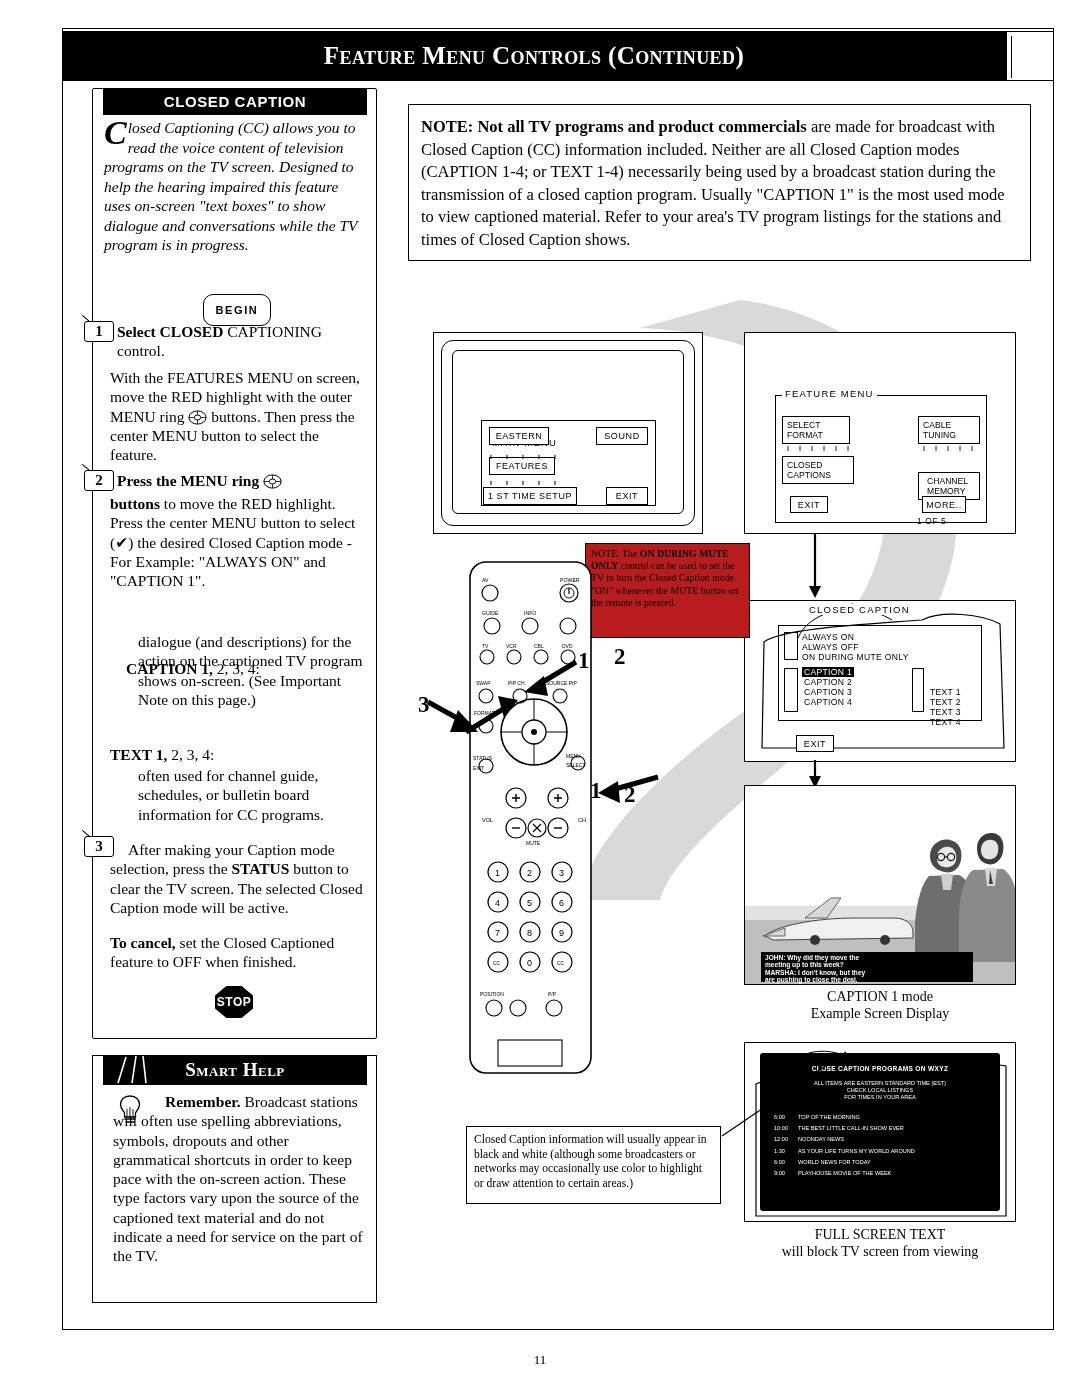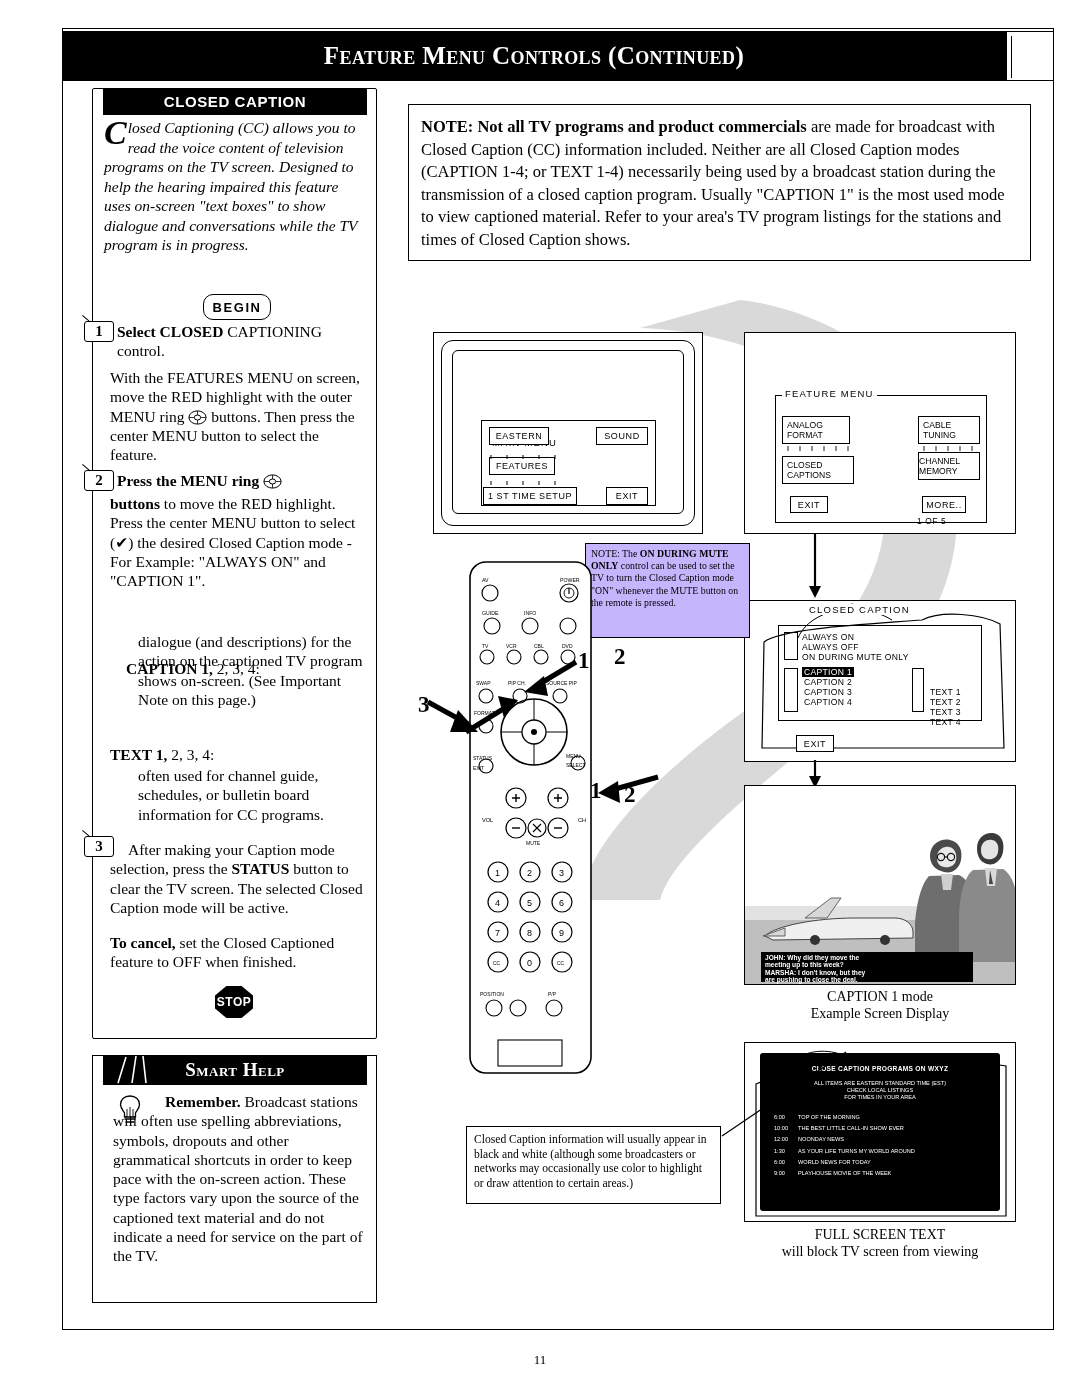--- a/index.html
+++ b/index.html
@@ -55,25 +55,25 @@
   .cc-intro {
     position:absolute; left:104px; top:118px; width:263px;
     font-style:italic; font-size:15.5px; line-height:19.5px;
     text-align:left;
   }
   .dropcap {
     float:left; font-size:34px; line-height:30px; padding-right:1px;
     font-style:italic; font-weight:bold;
   }
   .begin-btn {
-    position:absolute; left:203px; top:294px; width:68px; height:26px;
+    position:absolute; left:203px; top:294px; width:68px; height:32px;
     border:1.5px solid #000; border-radius:10px;
     display:flex; align-items:center; justify-content:center;
     font-family:"Liberation Sans", sans-serif;
-    font-size:13px; font-weight:bold; letter-spacing:1.6px;
+    font-size:11px; font-weight:bold; letter-spacing:1.6px;
   }
   .step-num {
     position:absolute; width:30px; height:21px;
     border:1.5px solid #000; border-radius:3px;
     display:flex; align-items:center; justify-content:center;
     font-family:"Liberation Serif", serif; font-size:15px; font-weight:bold;
     background:#fff;
   }
   .step-num:before {
     content:""; position:absolute; left:-7px; top:-5px;
@@ -190,21 +190,21 @@
     border:1.5px solid #000; background:#fff;
   }
   .fst-screen {
     position:absolute; left:760px; top:1053px; width:240px; height:158px;
     background:#000; border-radius:3px; overflow:hidden;
   }
 
   
   .mute-note {
     position:absolute; left:585px; top:543px; width:165px; height:95px;
-    border:1px solid #000; background:#c4b5fd;
+    border:1px solid #000; background:#b91c1c;
     font-size:9.8px; line-height:12.2px; padding:4px 5px;
     font-family:"Liberation Serif", serif;
   }
 
   
   .bottom-note {
     position:absolute; left:466px; top:1126px; width:255px; height:78px;
     border:1px solid #000; background:#fff;
     font-size:11.6px; line-height:14.6px; padding:6px 7px;
   }
@@ -342,29 +342,29 @@
   <div class="mbtn" style="left:606px; top:487px; width:42px;">EXIT</div>
   <svg style="position:absolute;left:483px;top:447px;width:180px;height:44px;" viewBox="0 0 180 44">
     <path d="M8 8 L8 12 M24 8 L24 12 M40 8 L40 12 M56 8 L56 12 M72 8 L72 12 M8 34 L8 38 M24 34 L24 38 M40 34 L40 38 M56 34 L56 38 M72 34 L72 38" stroke="#000" stroke-width="1"></path>
   </svg>
 
   <div class="fm-box"></div>
   <div class="menu-frame" style="left:775px; top:395px; width:212px; height:128px;"></div>
   <div class="menu-legend" style="left:782px; top:388px;">FEATURE MENU</div>
 
   <div style="position:absolute;left:782px;top:416px;width:68px;height:28px;border:1.2px solid #000;font-family:'Liberation Sans',sans-serif;font-size:8.6px;padding:3px 4px;line-height:10px;">
-    <span style="white-space:pre-line;">ANALOG FORMAT</span>
+    <span style="white-space:pre-line;">SELECT FORMAT</span>
   </div>
   <div style="position:absolute;left:918px;top:416px;width:62px;height:28px;border:1.2px solid #000;font-family:'Liberation Sans',sans-serif;font-size:8.6px;padding:3px 4px;line-height:10px;">
     <span style="white-space:pre-line;">CABLE TUNING</span>
   </div>
   <div style="position:absolute;left:782px;top:456px;width:72px;height:28px;border:1.2px solid #000;font-family:'Liberation Sans',sans-serif;font-size:8.6px;padding:3px 4px;line-height:10px;">
     <span style="white-space:pre-line;">CLOSED CAPTIONS</span>
   </div>
-  <div style="position:absolute;left:918px;top:452px;width:62px;height:28px;border:1.2px solid #000;font-family:'Liberation Sans',sans-serif;font-size:8.6px;padding:3px 0;line-height:10px;">
+  <div style="position:absolute;left:918px;top:472px;width:62px;height:28px;border:1.2px solid #000;font-family:'Liberation Sans',sans-serif;font-size:8.6px;padding:3px 8px;line-height:10px;">
     <span style="white-space:pre-line;">CHANNEL MEMORY</span>
   </div>
   <div class="mbtn" style="left:790px; top:496px; width:38px; height:17px;">EXIT</div>
   <div class="mbtn" style="left:922px; top:496px; width:44px; height:17px;">MORE..</div>
   <div style="position:absolute;left:917px;top:516px;font-family:'Liberation Sans',sans-serif;font-size:8.4px;letter-spacing:0.6px;">1 OF 5</div>
   <svg style="position:absolute;left:782px;top:444px;width:200px;height:14px;" viewBox="0 0 200 14">
     <path d="M6 2 L6 7 M18 2 L18 7 M30 2 L30 7 M42 2 L42 7 M54 2 L54 7 M66 2 L66 7 M142 2 L142 7 M154 2 L154 7 M166 2 L166 7 M178 2 L178 7 M190 2 L190 7" stroke="#000" stroke-width="0.9"></path>
   </svg>
 
   <svg style="position:absolute;left:805px;top:534px;width:20px;height:66px;" viewBox="0 0 20 66">

